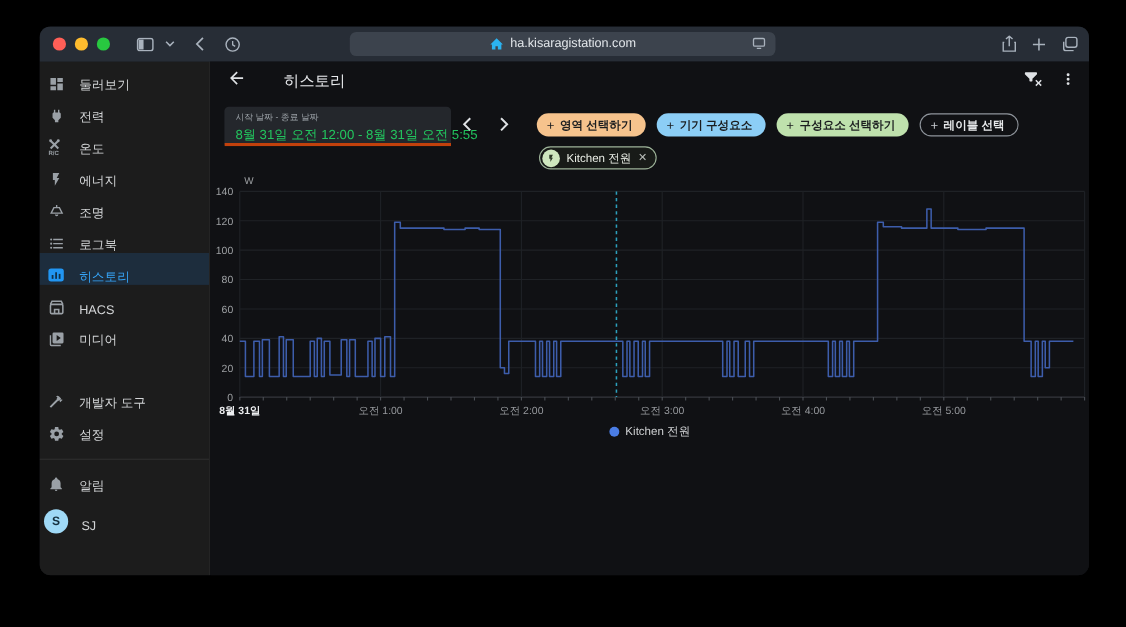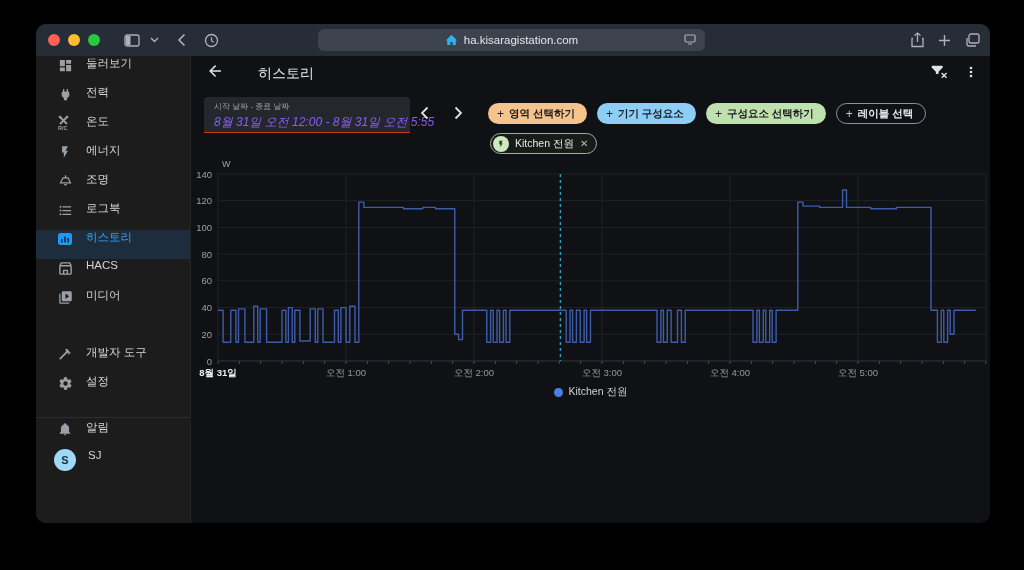--- a/index.html
+++ b/index.html
@@ -21,41 +21,41 @@
               color:#e2e6ea; font-size:11.5px; }
   .url-pill .reader { position:absolute; right:8px; top:4px; }
   .bar-right { position:absolute; right:10px; top:0; height:32px; display:flex; align-items:center; gap:14px; }
 
   .app { display:flex; height:467px; }
 
   
   .sidebar { width:155px; background:#1c1c1c; border-right:1px solid #242424; display:flex; flex-direction:column; }
   .sb-header { height:36px; display:flex; align-items:center; gap:10px; padding-left:14px;
                color:#e4e6e8; font-size:13px; font-weight:700; }
-  .sb-item { height:29px; display:flex; align-items:flex-start; gap:12px; padding-left:20px;
+  .sb-item { height:29px; display:flex; align-items:flex-end; gap:12px; padding-left:6px;
              color:#d3d5d7; font-size:11.5px; cursor:pointer; }
   .sb-item .ic { width:18px; height:18px; display:flex; align-items:center; justify-content:center; color:#9aa0a6; }
   .sb-item.active { background:#1d2d3d; color:var(--accent,#36a3f5); }
   .sb-spacer { height:28px; }
   .sb-divider { height:1px; background:#2e2e2e; margin:14px 0 2px 0; }
   .avatar { width:22px; height:22px; border-radius:50%; background:#9fd9f6; color:#16303e;
             font-size:11px; font-weight:700; display:flex; align-items:center; justify-content:center; margin-left:-2px;}
 
   
   .main { position:relative; width:799px; background:#101114; }
   .app-header { position:absolute; left:0; top:0; width:100%; height:34px; }
   .back-arrow { position:absolute; left:15px; top:6px; color:#dfe2e5; }
   .page-title { position:absolute; left:67px; top:9px; color:#e8eaed; font-size:14px; }
   .hdr-ic { position:absolute; top:7px; color:#dfe2e5; }
   .hdr-filter { left:740px; } .hdr-dots { left:772px; }
 
   .date-field { position:absolute; left:13px; top:41px; width:206px; height:36px; background:#24272c;
-                border-bottom:1px solid #c2410c; border-radius:4px 4px 0 0; padding:4px 10px; cursor:pointer;}
+                border-bottom:3px solid #c2410c; border-radius:4px 4px 0 0; padding:4px 10px; cursor:pointer;}
   .date-label { font-size:8px; color:#9aa0a6; }
-  .date-value { font-size:12px; color:#8b5cf6; margin-top:2px; white-space:nowrap;font-style:italic; }
+  .date-value { font-size:12px; color:#22c55e; margin-top:2px; white-space:nowrap; }
   .nav-chev { position:absolute; top:50px; color:#dfe2e5; font-size:15px; cursor:pointer; width:20px; text-align:center;}
   .chev-prev{left:229px}.chev-next{left:263px}
 
   .chips-row { position:absolute; left:297px; top:47px; display:flex; gap:10px; }
   .chip { height:21px; border-radius:11px; display:flex; align-items:center; gap:5px; padding:0 12px 0 9px;
           font-size:10.5px; font-weight:700; color:#1b1d1f; cursor:pointer; white-space:nowrap; }
   .chip .plus { font-size:12px; font-weight:400; }
   .chip.outline { background:transparent; border:1px solid #8e949b; color:#e8eaec; }
   .chip.outline .plus { color:#c7cbd0; }
 

